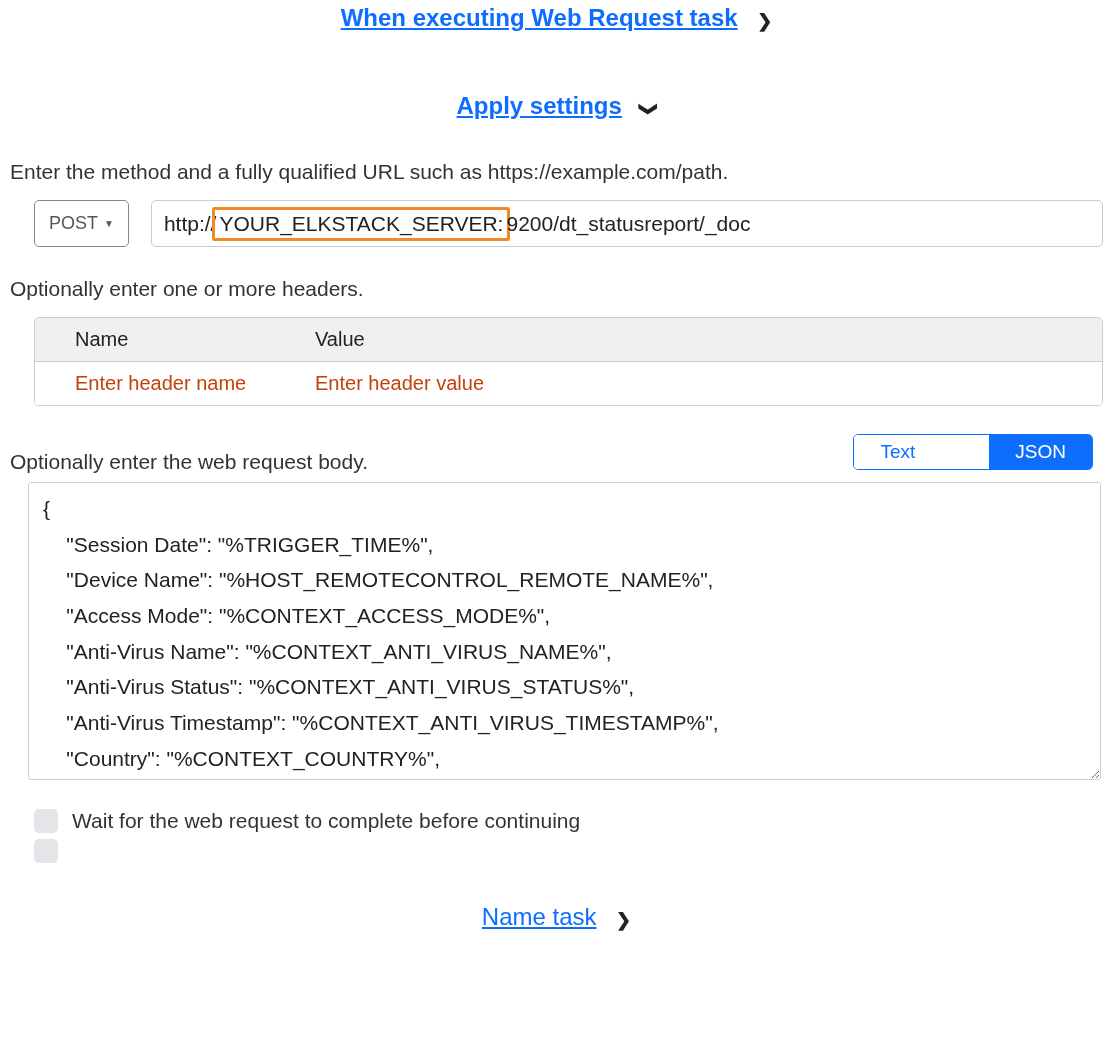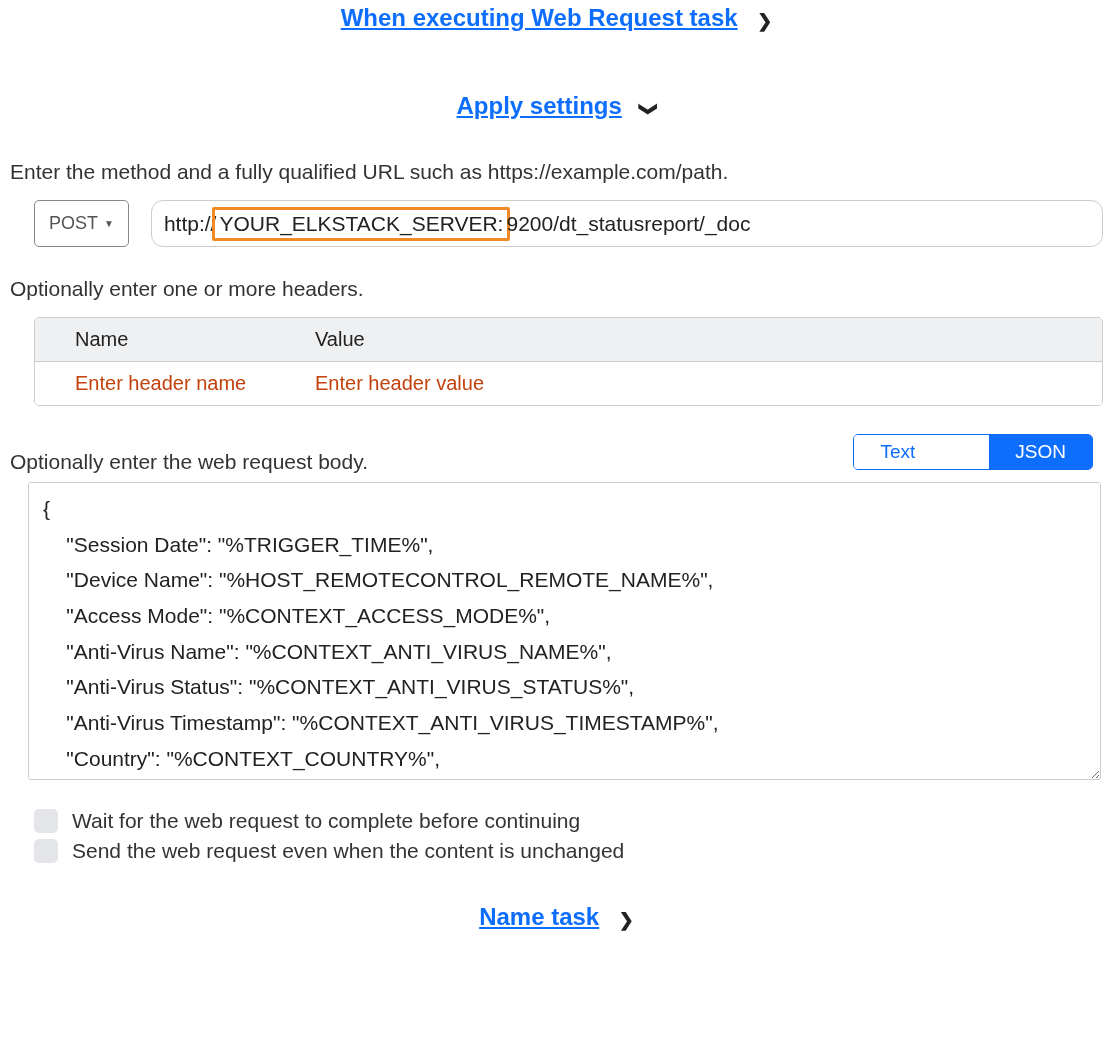--- a/index.html
+++ b/index.html
@@ -59,21 +59,21 @@
       margin-right: 6px;
       cursor: pointer;
     }
     .method-select .tri {
       font-size: 10px;
       color: #555;
     }
     .url-wrap {
       flex: 1;
       border: 1px solid #ccc;
-      border-radius: 12px;
+      border-radius: 5px;
       position: relative;
       display: flex;
       align-items: center;
       padding: 0 12px;
       font-size: 21px;
       color: #222;
     }
     .url-pre, .url-post { white-space: nowrap; }
     .url-highlight {
       border: 3px solid #f08a24;
@@ -164,21 +164,21 @@
       flex-shrink: 0;
     }
     .check-item label { font-size: 21px; color: #333; cursor: pointer; }
     .name-task-row {
       text-align: center;
       margin-top: 40px;
     }
     .name-task-row a {
       color: #0d6efd;
       text-decoration: underline;
-      font-weight: 700;
+      font-weight: 400;
       font-size: 24px;
       cursor: pointer;
     }
     .name-task-row .chev {
       display: inline-block;
       font-weight: 900;
       color: #222;
       margin-left: 14px;
       font-size: 18px;
       vertical-align: middle;
@@ -244,21 +244,20 @@
     "Anti-Virus Timestamp": "%CONTEXT_ANTI_VIRUS_TIMESTAMP%",
     "Country": "%CONTEXT_COUNTRY%",</textarea>
 
 <div class="checks">
   <div class="check-item">
     <div class="chk"></div>
     <label>Wait for the web request to complete before continuing</label>
   </div>
   <div class="check-item">
     <div class="chk"></div>
-    <label>Send the web request even when the content is unchanged</label>
   </div>
 </div>
 
 <div class="name-task-row">
   <a>Name task</a>
   <span class="chev">❯</span>
 </div>
 
 
 

